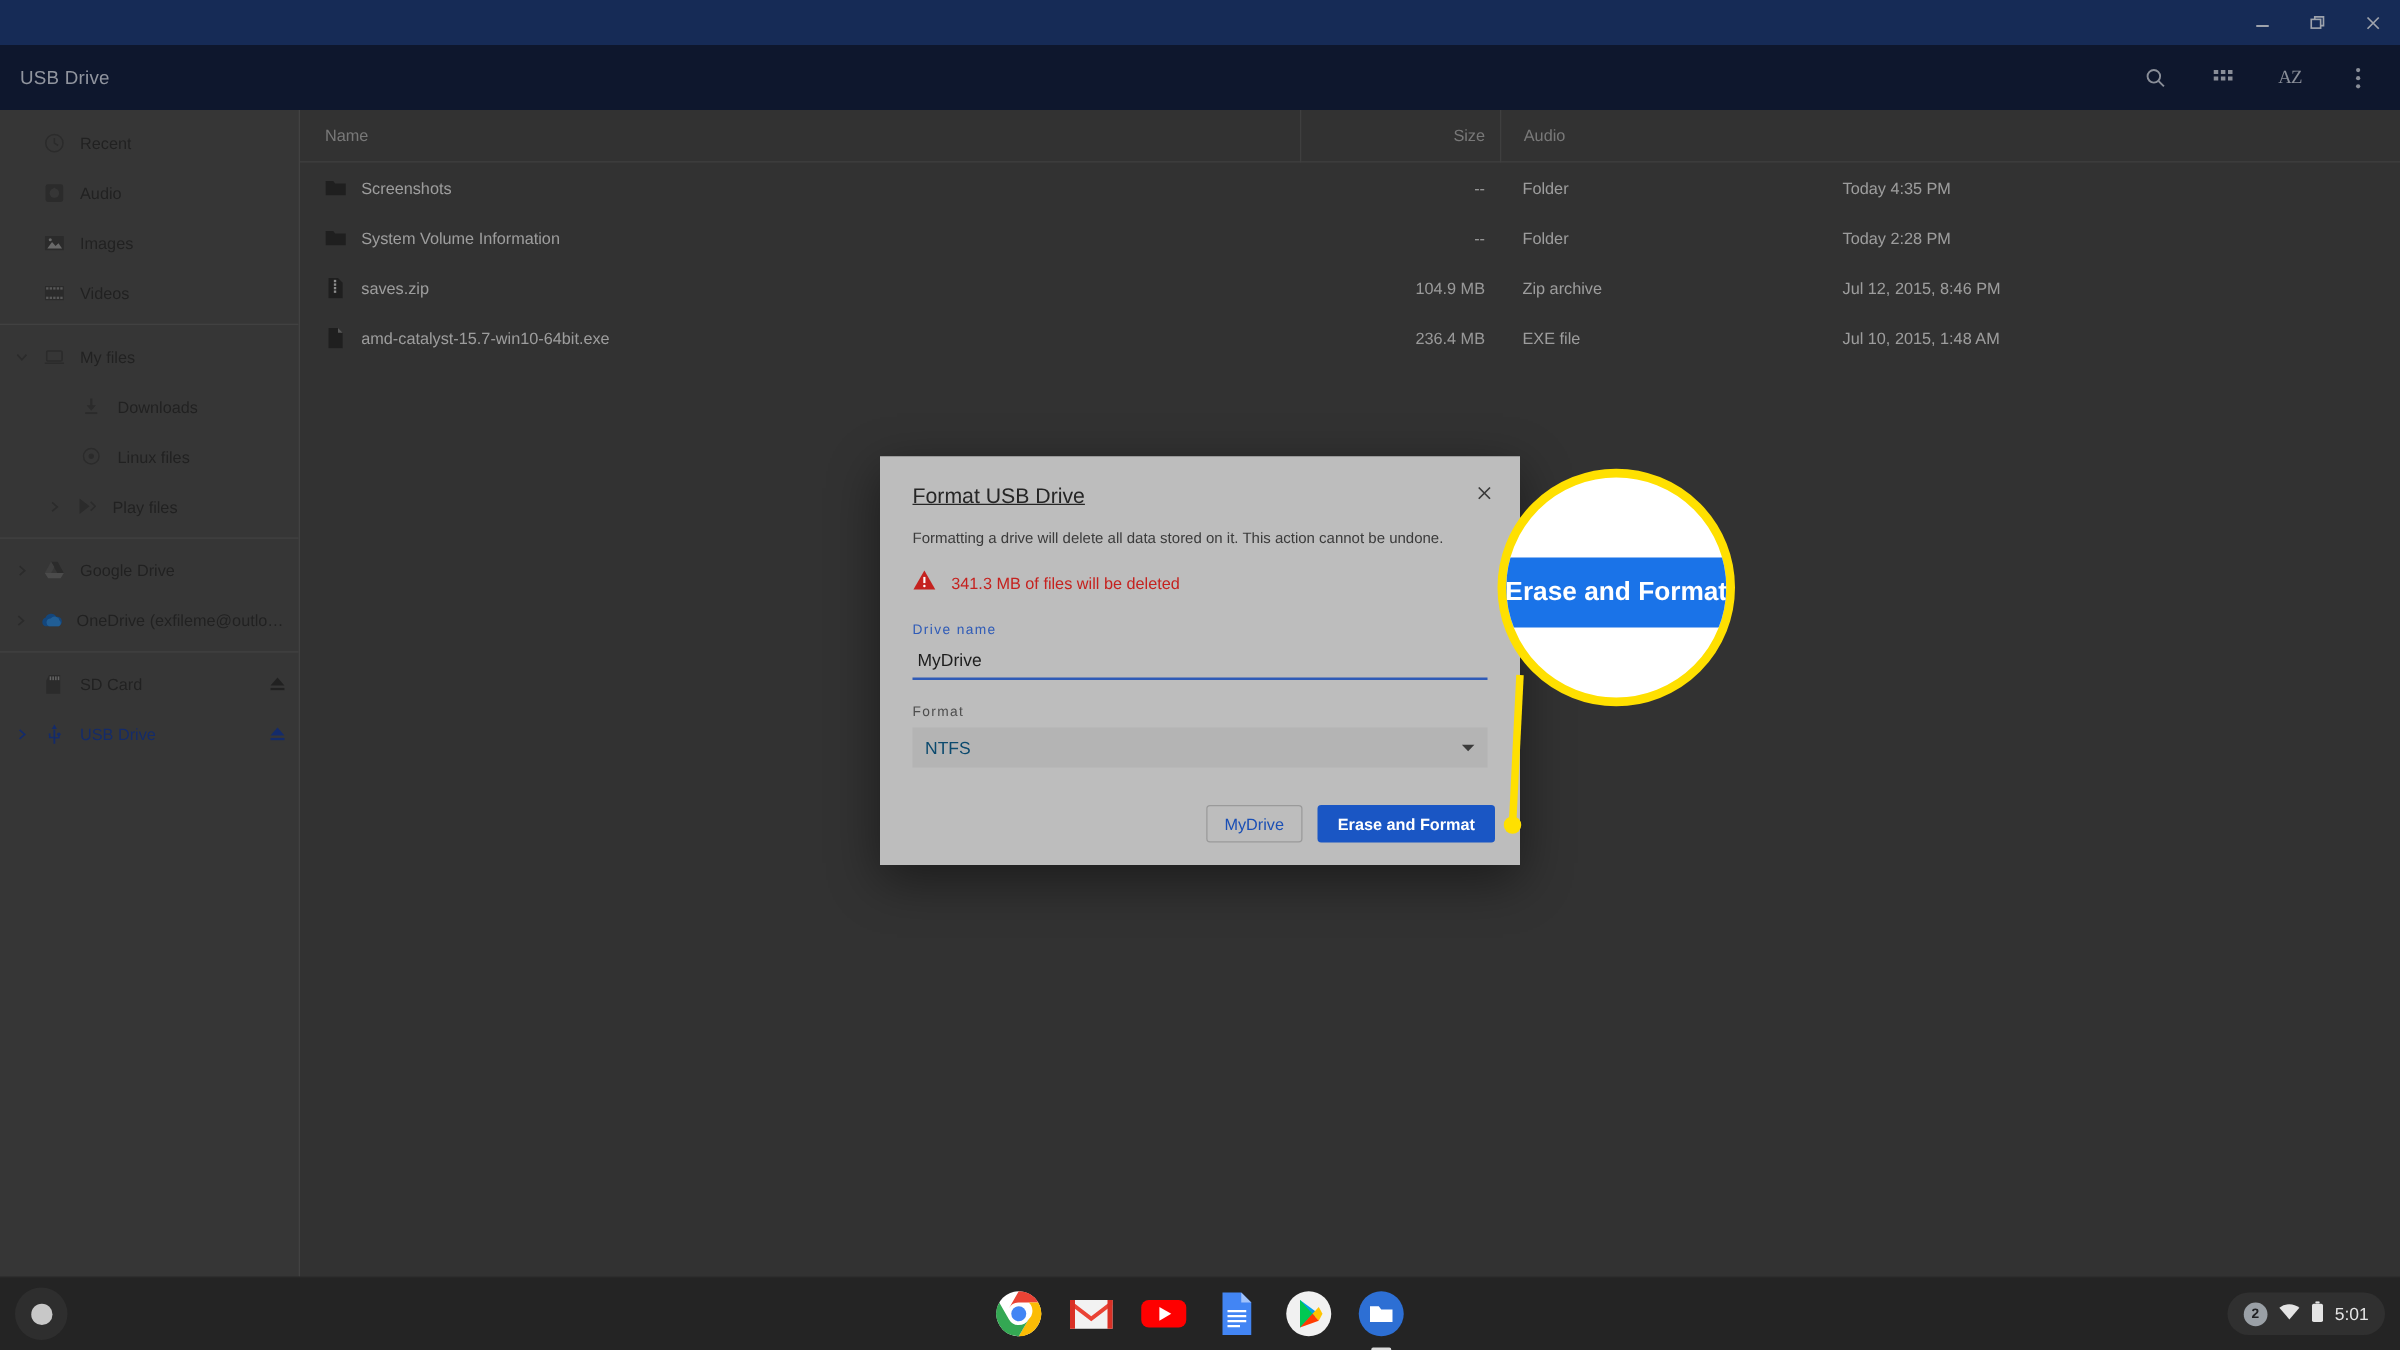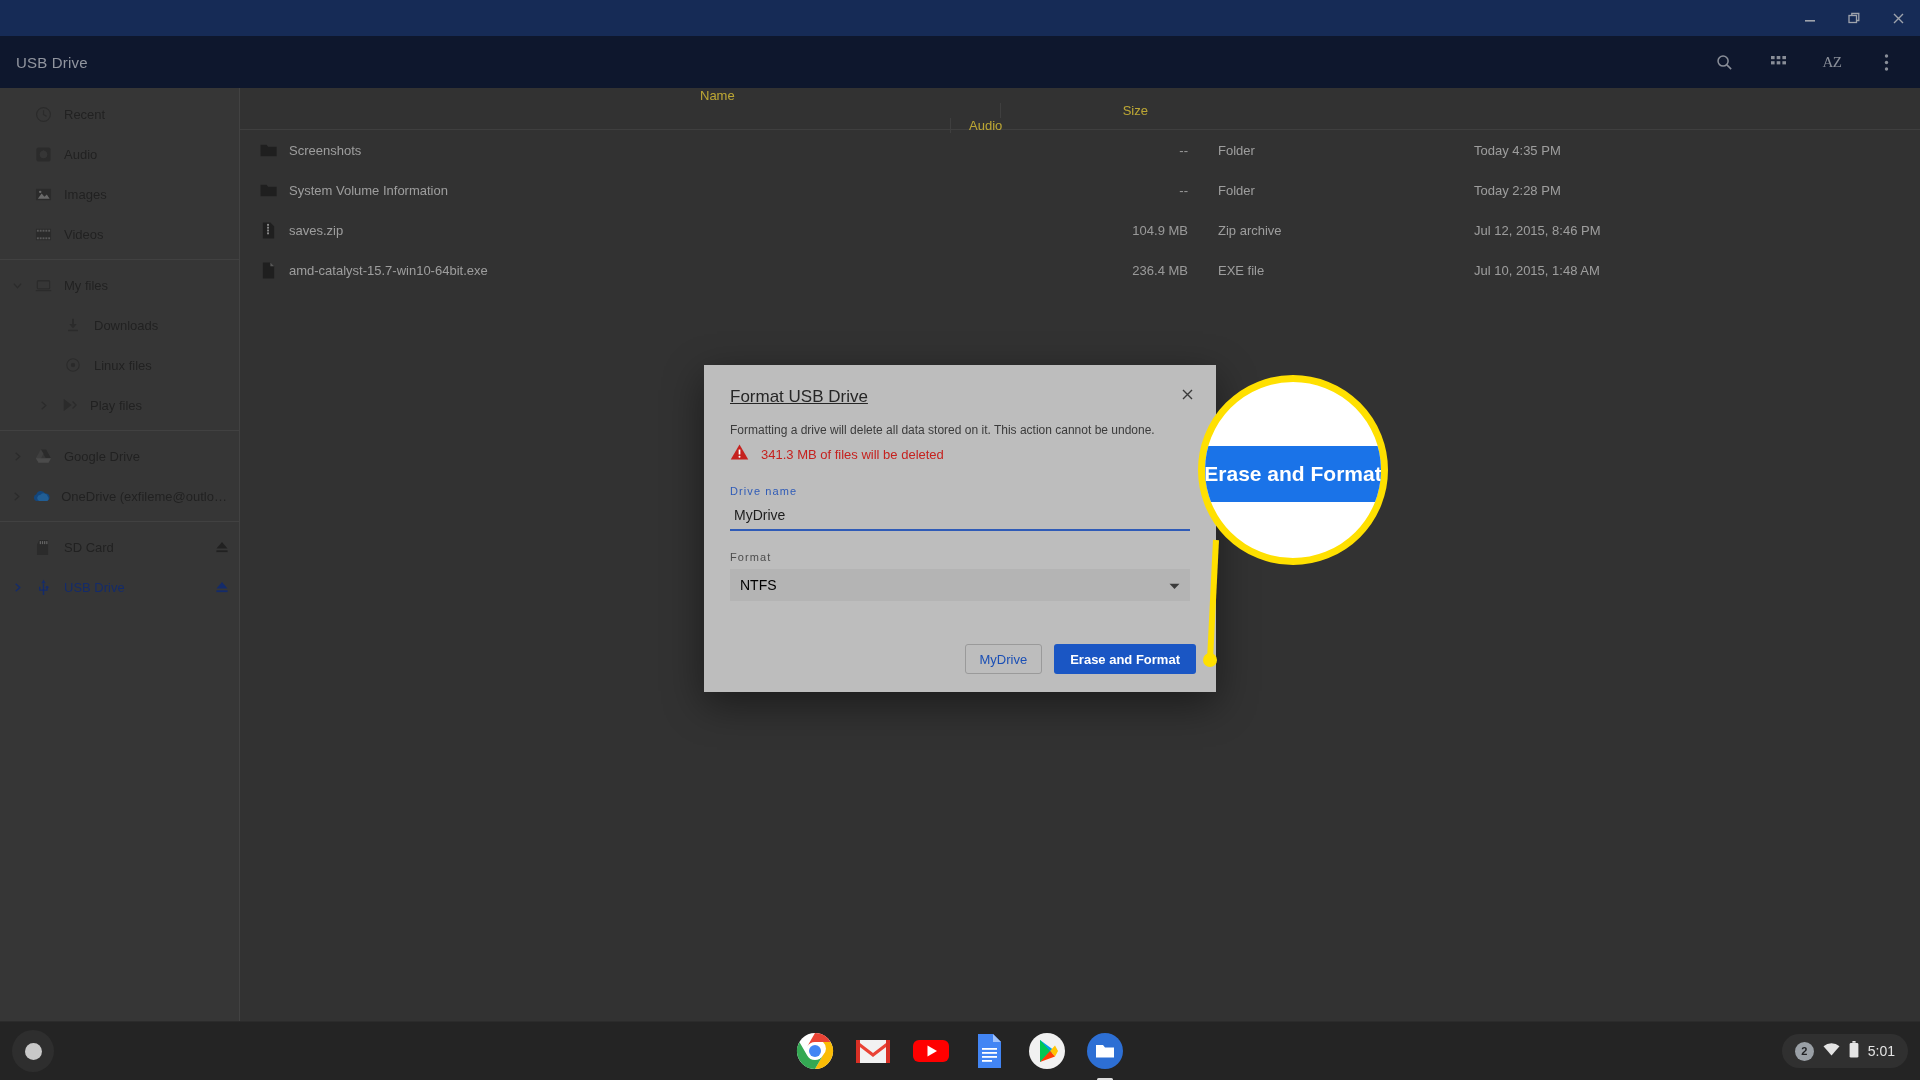--- a/index.html
+++ b/index.html
@@ -65,21 +65,21 @@
   .nav-item.selected { color:#1b3a8f; }
   .nav-item.selected .ico svg, .nav-item.selected .twisty svg { color:#1b3a8f; }
   .nav-indent-0 { padding-left:4px; }
   .nav-indent-1 { padding-left:34px; }
   .nav-sep { height:1px; background:#585858; margin:5px 0; }
 
   
   .filelist { flex:1; height:100%; background:#444; position:relative; }
   .fl-head {
     display:flex; align-items:center; height:42px;
-    color:#fde047; font-size:13px; border-bottom:1px solid #555;flex-direction:column;
+    color:#a3a3a3; font-size:13px; border-bottom:1px solid #555;
   }
   .fl-head .cell { position:relative; }
   .col-name { width:800px; padding-left:20px; }
   .col-size { width:160px; text-align:right; padding-right:12px; }
   .col-type { width:260px; padding-left:18px; }
   .col-date { flex:1; padding-left:14px; }
   .fl-head .col-size, .fl-head .col-type { border-left:1px solid #555; height:42px; display:flex; align-items:center; }
   .fl-head .col-size { justify-content:flex-end; }
   .fl-head .col-date { border-left:1px solid #555; height:42px; display:flex; align-items:center; }
   .sortcaret { margin-left:6px; font-size:9px; opacity:.9; }
@@ -96,39 +96,39 @@
     background:#bdbdbd; box-shadow:0 12px 38px rgba(0,0,0,.45);
     display:flex; flex-direction:column;
   }
   .dlg-top { position:relative; padding:22px 26px 0 26px; }
   .dlg-title { font-size:17px; color:#262626;text-decoration:underline; }
   .dlg-close {
     position:absolute; right:14px; top:14px; width:30px; height:30px;
     display:flex; align-items:center; justify-content:center; color:#3a3a3a;
   }
   .dlg-sub { font-size:12px; color:#3b3b3b; margin-top:16px; }
-  .warn-row { display:flex; align-items:center; gap:12px; margin-top:6px; }
+  .warn-row { display:flex; align-items:center; gap:12px; margin-top:18px; }
   .warn-text { color:#c5221f; font-size:13px; }
   .field-label {
     font-size:11px; color:#2f5bb7; letter-spacing:1.1px; margin-top:20px;
   }
   .field-label.plain { color:#4d4d4d; }
   .text-input {
     width:100%; height:28px; background:transparent; border:none;
     border-bottom:2px solid #2f5bb7; color:#1d1d1d; font-size:14px;
     padding:0 4px 2px 4px; margin-top:6px; outline:none;
     font-family:"Liberation Sans", sans-serif;
     text-decoration:underline wavy #d03030;
     text-underline-offset:3px;
   }
   .select-wrap {
     position:relative; width:100%; height:32px; background:#b4b4b4;
     margin-top:6px; display:flex; align-items:center; padding:0 10px;
   }
-  .select-val { font-size:14px; color:#000000; }
+  .select-val { font-size:14px; color:#0c4a6e; }
   .select-caret { position:absolute; right:10px; top:50%; transform:translateY(-50%); color:#3b3b3b; }
   .dlg-actions {
     margin-top:auto; display:flex; justify-content:flex-end; align-items:center;
     gap:12px; padding:0 20px 18px 20px;
   }
   .btn-secondary {
     min-width:74px; height:30px; border:1px solid #9a9a9a; background:transparent;
     color:#1a4fb5; font-size:13px; border-radius:3px; padding:0 14px;
     font-family:"Liberation Sans", sans-serif;
   }

